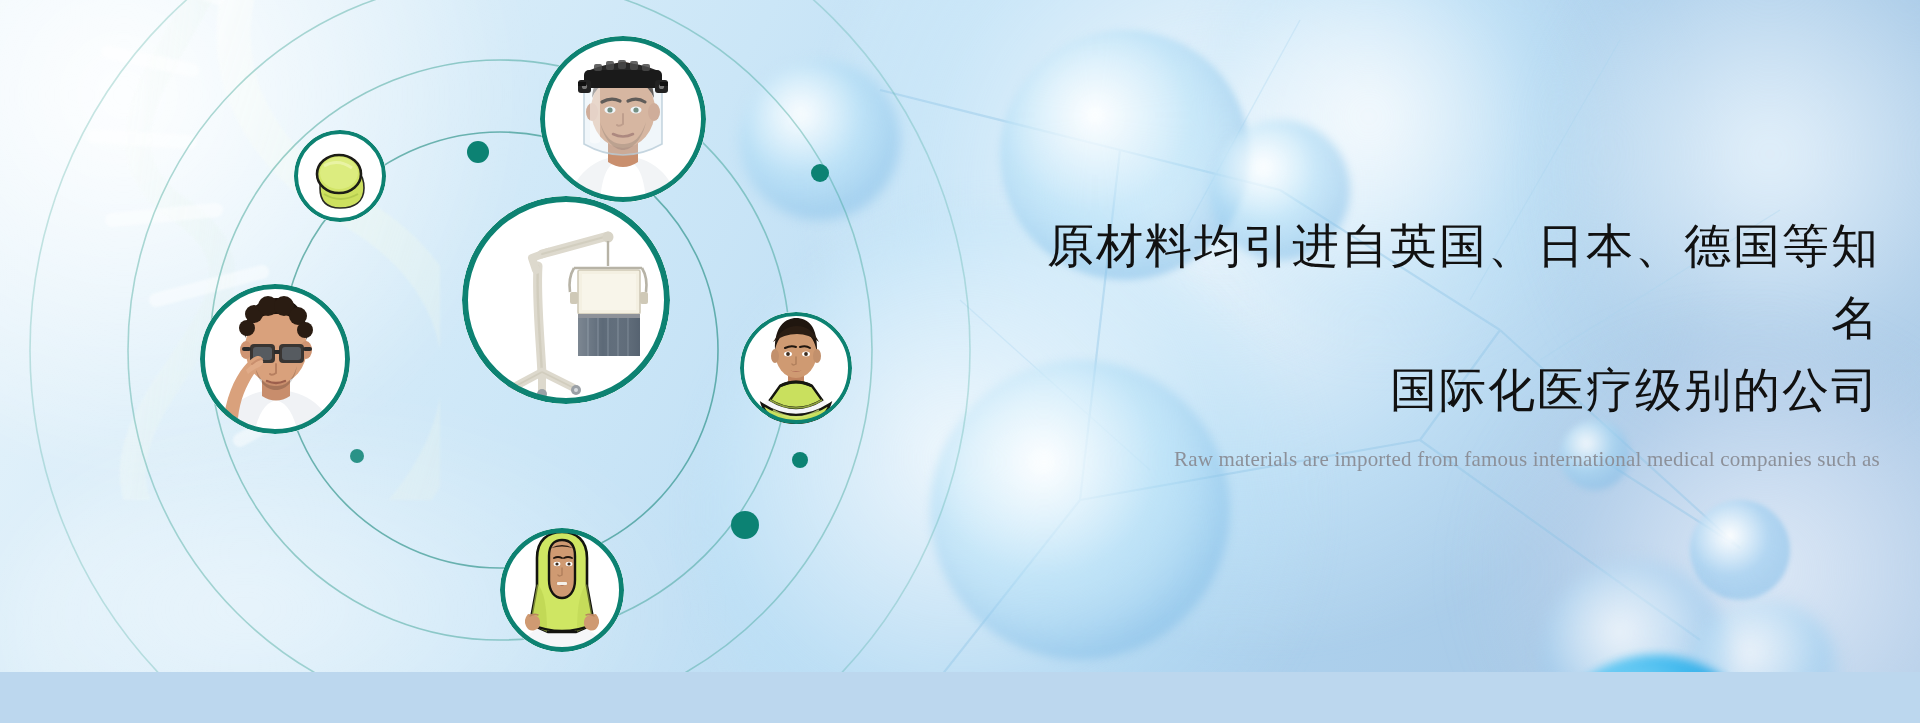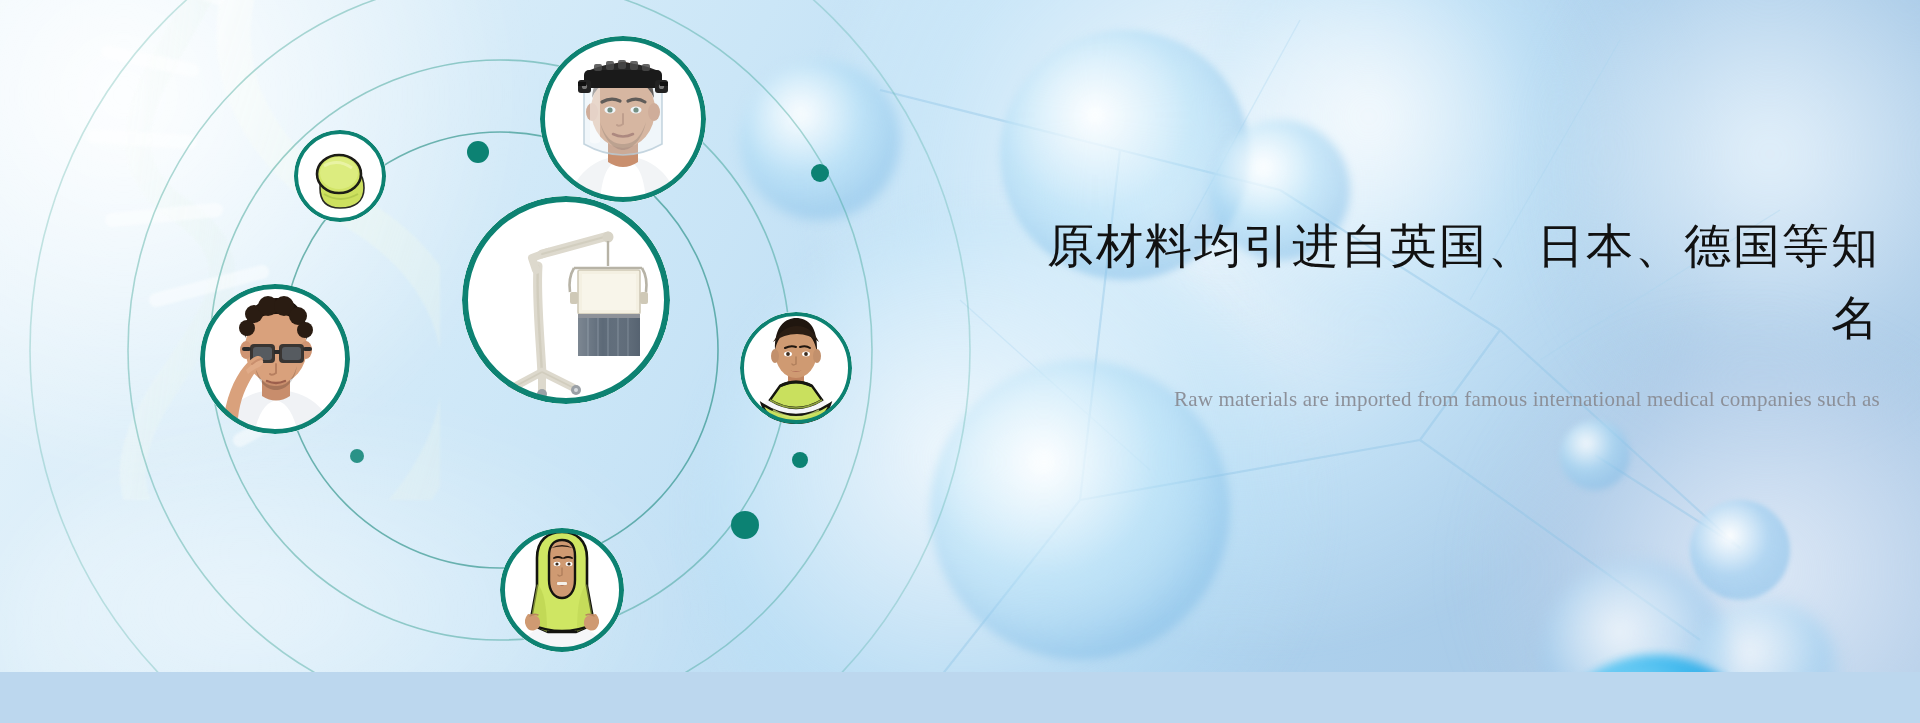--- a/index.html
+++ b/index.html
@@ -82,21 +82,21 @@
   .bubble .ring{ position:absolute; inset:0; border-radius:50%;
                  border:5px solid #0d8272; pointer-events:none; z-index:5; }
   .bubble .art{ position:absolute; inset:0; }
 
   
   .dot{ position:absolute; border-radius:50%; background:#0c8273; }
 
   
   .copy{ position:absolute; right:40px; top:210px; width:860px; text-align:right; }
   .h1{ color:#111; font-size:47px; line-height:72px; letter-spacing:2px; font-weight:400; }
-  .sub{ margin-top:26px; color:#8c9099; font-size:21px; line-height:39px;
+  .sub{ margin-top:14px; color:#8c9099; font-size:21px; line-height:39px;
         font-family:"Liberation Serif", serif; letter-spacing:.2px; }
   .sub .l2{ display:block; }
 </style>
 </head>
 <body>
 
 <div class="banner">
 
   <div class="blob b1"></div>
   <div class="blob b2"></div>
@@ -391,18 +391,19 @@
       <path d="M28,86 q-5,6 -2,12 q3,6 9,4 q6,-2 5,-9 q-1,-7 -12,-7 Z" fill="#cf9a72"></path>
       <path d="M96,86 q5,6 2,12 q-3,6 -9,4 q-6,-2 -5,-9 q1,-7 12,-7 Z" fill="#cf9a72"></path>
       <path d="M30,88 q4,-3 8,-1" stroke="#b98560" stroke-width="1.4" fill="none" stroke-linecap="round"></path>
       <path d="M94,88 q-4,-3 -8,-1" stroke="#b98560" stroke-width="1.4" fill="none" stroke-linecap="round"></path>
     </svg>
     <div class="ring" style="border-width:5px;"></div>
   </div>
 
   <div class="copy">
     <div class="h1">原材料均引进自英国、日本、德国等知名</div>
+    <div class="h1">国际化医疗级别的公司</div>
     <div class="sub">
       <span class="l1">Raw materials are imported from famous international medical companies such as</span>
     </div>
   </div>
 
 </div>
 
 </body></html>

